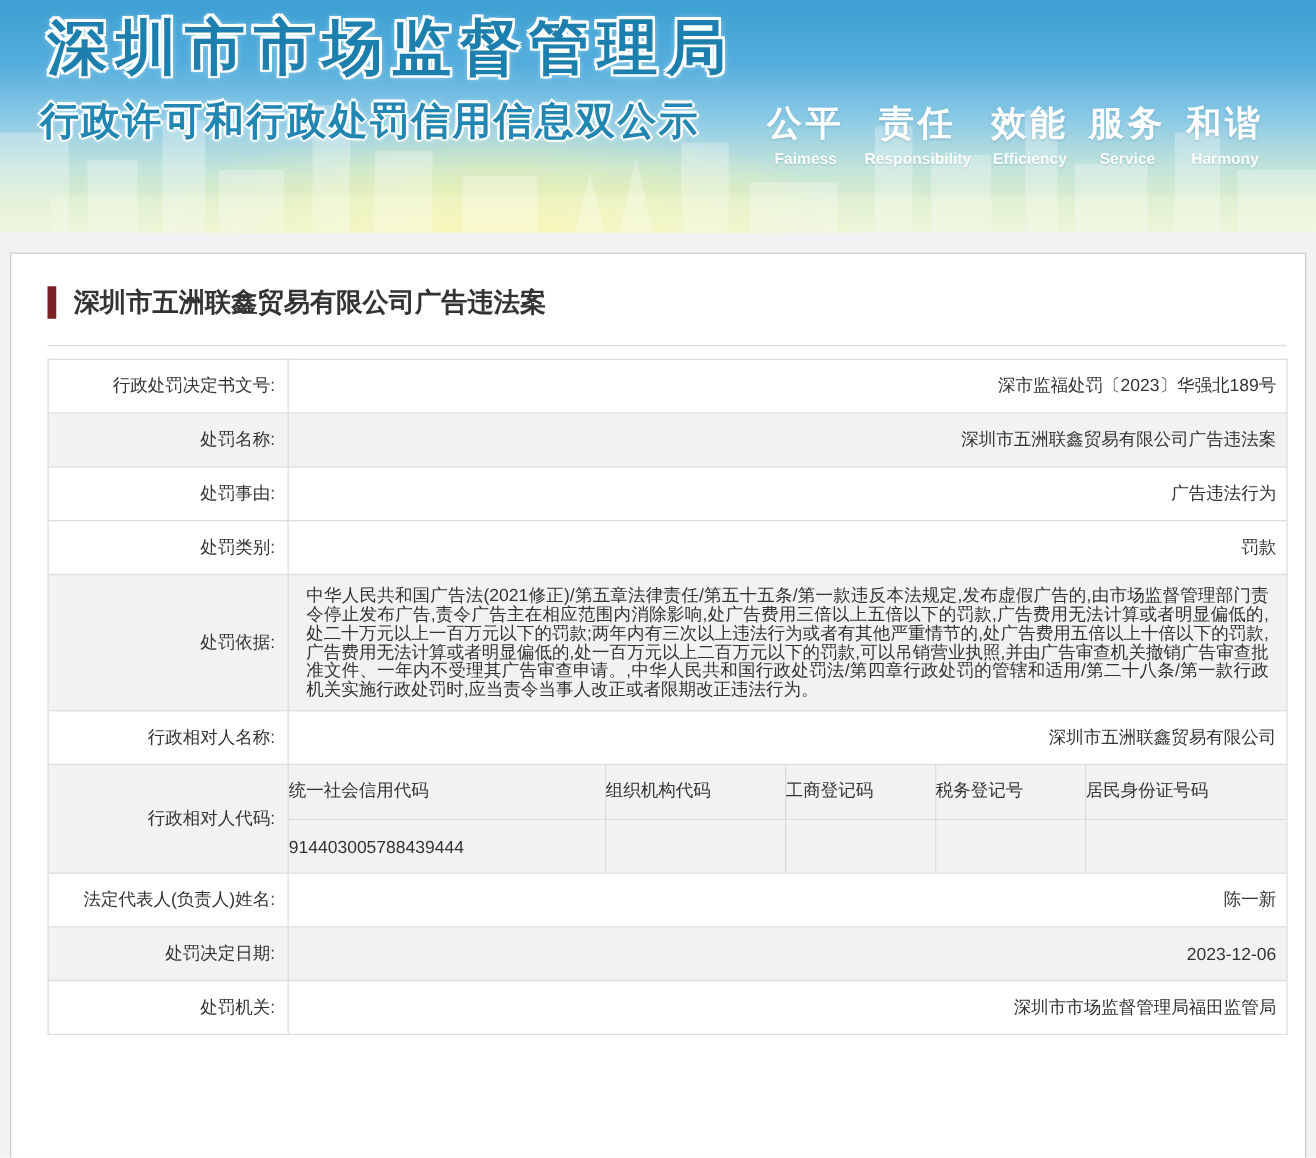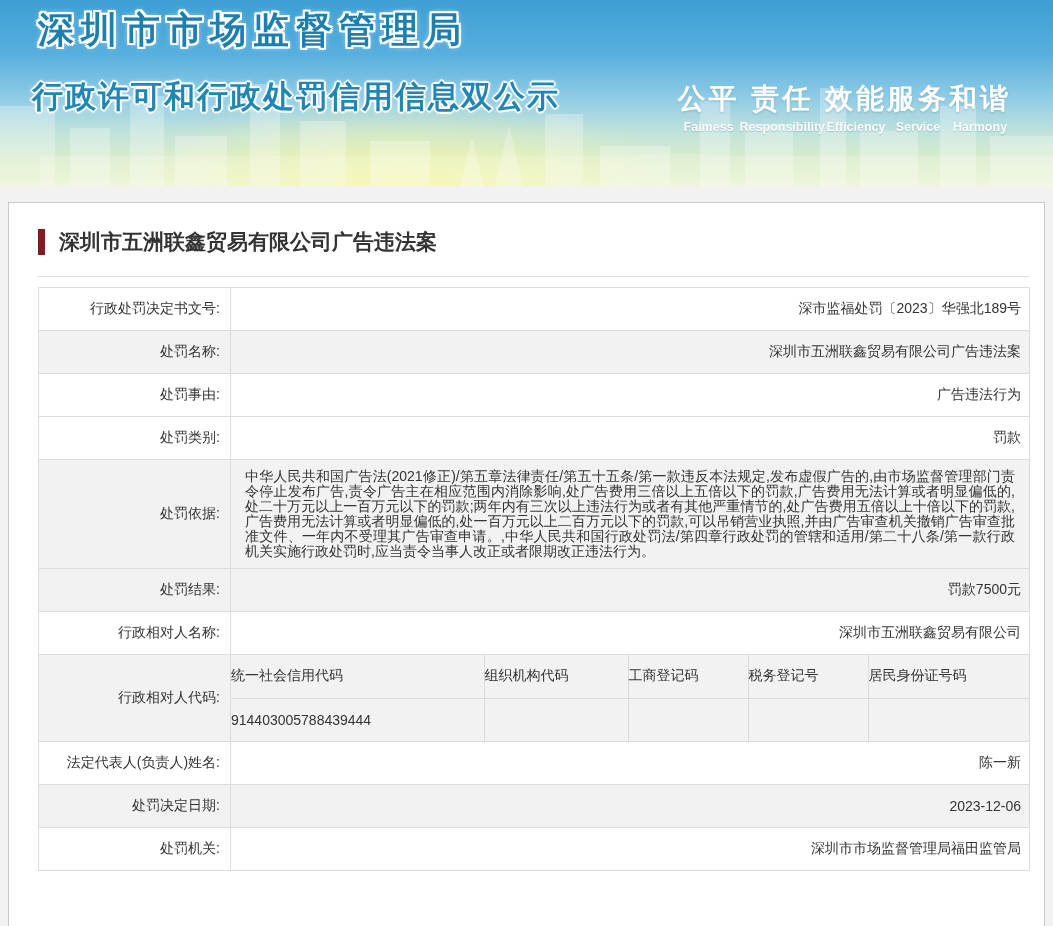--- a/index.html
+++ b/index.html
@@ -13,35 +13,35 @@
   
   .banner{
     position:relative; width:1053px; height:186px; overflow:hidden;
     background:
       radial-gradient(ellipse 420px 130px at 38% 102%, rgba(248,246,160,0.85), rgba(248,246,160,0) 70%),
       linear-gradient(180deg,#3d9fd3 0%, #55aedd 28%, #8ecbe6 52%, #c2e3da 72%, #ddeeca 88%, #e9f4d2 100%);
   }
   .skyline{ position:absolute; left:0; bottom:0; width:1053px; height:120px; }
   .banner-title{
     position:absolute; left:38px; top:6px;
-    font-size:36px; font-weight:bold; letter-spacing:7px;
+    font-size:48px; font-weight:bold; letter-spacing:7px;
     color:#1c7fad;
     text-shadow:-2px 0 #fff,2px 0 #fff,0 -2px #fff,0 2px #fff,
                 -2px -2px #fff,2px 2px #fff,2px -2px #fff,-2px 2px #fff,0 0 6px rgba(255,255,255,.9);
   }
   .banner-subtitle{
     position:absolute; left:32px; top:76px;
     font-size:31px; font-weight:bold; letter-spacing:2px;
     color:#2186b2;
     text-shadow:-2px 0 #fff,2px 0 #fff,0 -2px #fff,0 2px #fff,
                 -1px -1px #fff,1px 1px #fff,1px -1px #fff,-1px 1px #fff,0 0 5px rgba(255,255,255,.9);
   }
   .slogan{
     position:absolute; right:42px; top:80px;
-    display:flex; 
+    display:flex; gap:16px;
   }
   .slogan-item{ display:flex; flex-direction:column; align-items:center; }
   .slogan-cn{
     font-size:28px; font-weight:bold; color:#fff;
     text-shadow:0 1px 2px rgba(90,140,160,.45); letter-spacing:3px;
   }
   .slogan-en{
     font-size:12.5px; font-weight:bold; color:#fdfdfd; margin-top:2px;
     text-shadow:0 1px 1px rgba(90,140,160,.4);
   }
@@ -160,24 +160,20 @@
         <td class="val">广告违法行为</td>
       </tr>
       <tr>
         <td class="lbl">处罚类别:</td>
         <td class="val">罚款</td>
       </tr>
       <tr class="striped">
         <td class="lbl">处罚依据:</td>
         <td class="val val-multi">中华人民共和国广告法(2021修正)/第五章法律责任/第五十五条/第一款违反本法规定,发布虚假广告的,由市场监督管理部门责令停止发布广告,责令广告主在相应范围内消除影响,处广告费用三倍以上五倍以下的罚款,广告费用无法计算或者明显偏低的,处二十万元以上一百万元以下的罚款;两年内有三次以上违法行为或者有其他严重情节的,处广告费用五倍以上十倍以下的罚款,广告费用无法计算或者明显偏低的,处一百万元以上二百万元以下的罚款,可以吊销营业执照,并由广告审查机关撤销广告审查批准文件、一年内不受理其广告审查申请。,中华人民共和国行政处罚法/第四章行政处罚的管辖和适用/第二十八条/第一款行政机关实施行政处罚时,应当责令当事人改正或者限期改正违法行为。</td>
       </tr>
-      <tr class="striped">
-        <td class="lbl">处罚结果:</td>
-        <td class="val">罚款7500元</td>
-      </tr>
       <tr>
         <td class="lbl">行政相对人名称:</td>
         <td class="val">深圳市五洲联鑫贸易有限公司</td>
       </tr>
 
       <tr>
         <td class="lbl" style="background:#f2f2f2;">行政相对人代码:</td>
         <td class="codes-cell">
           <table class="codes">
             <tbody>

